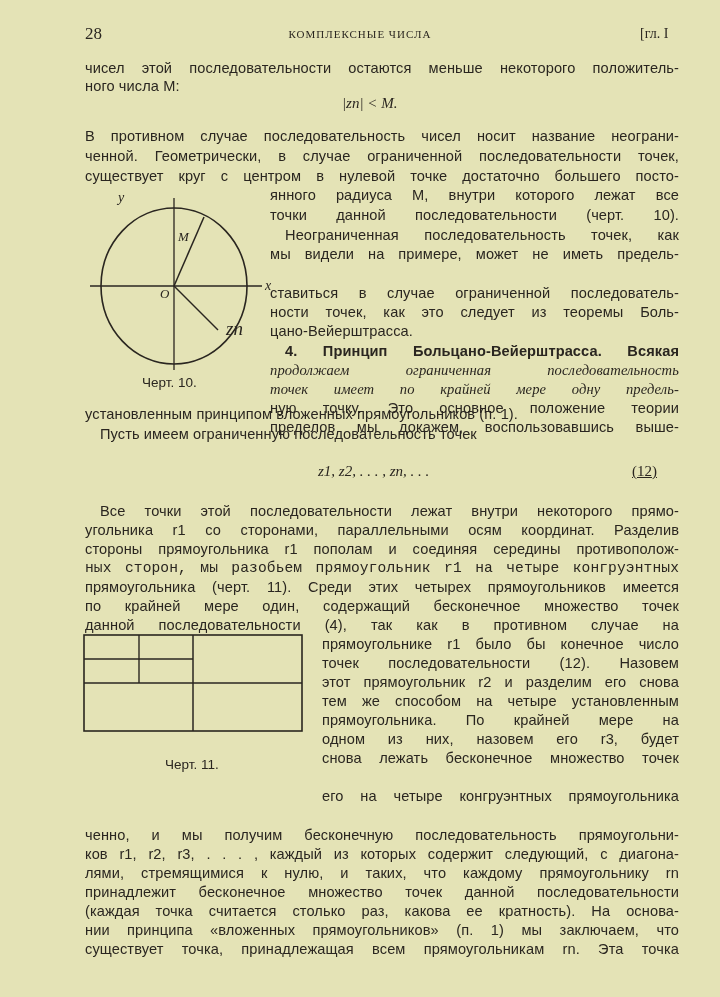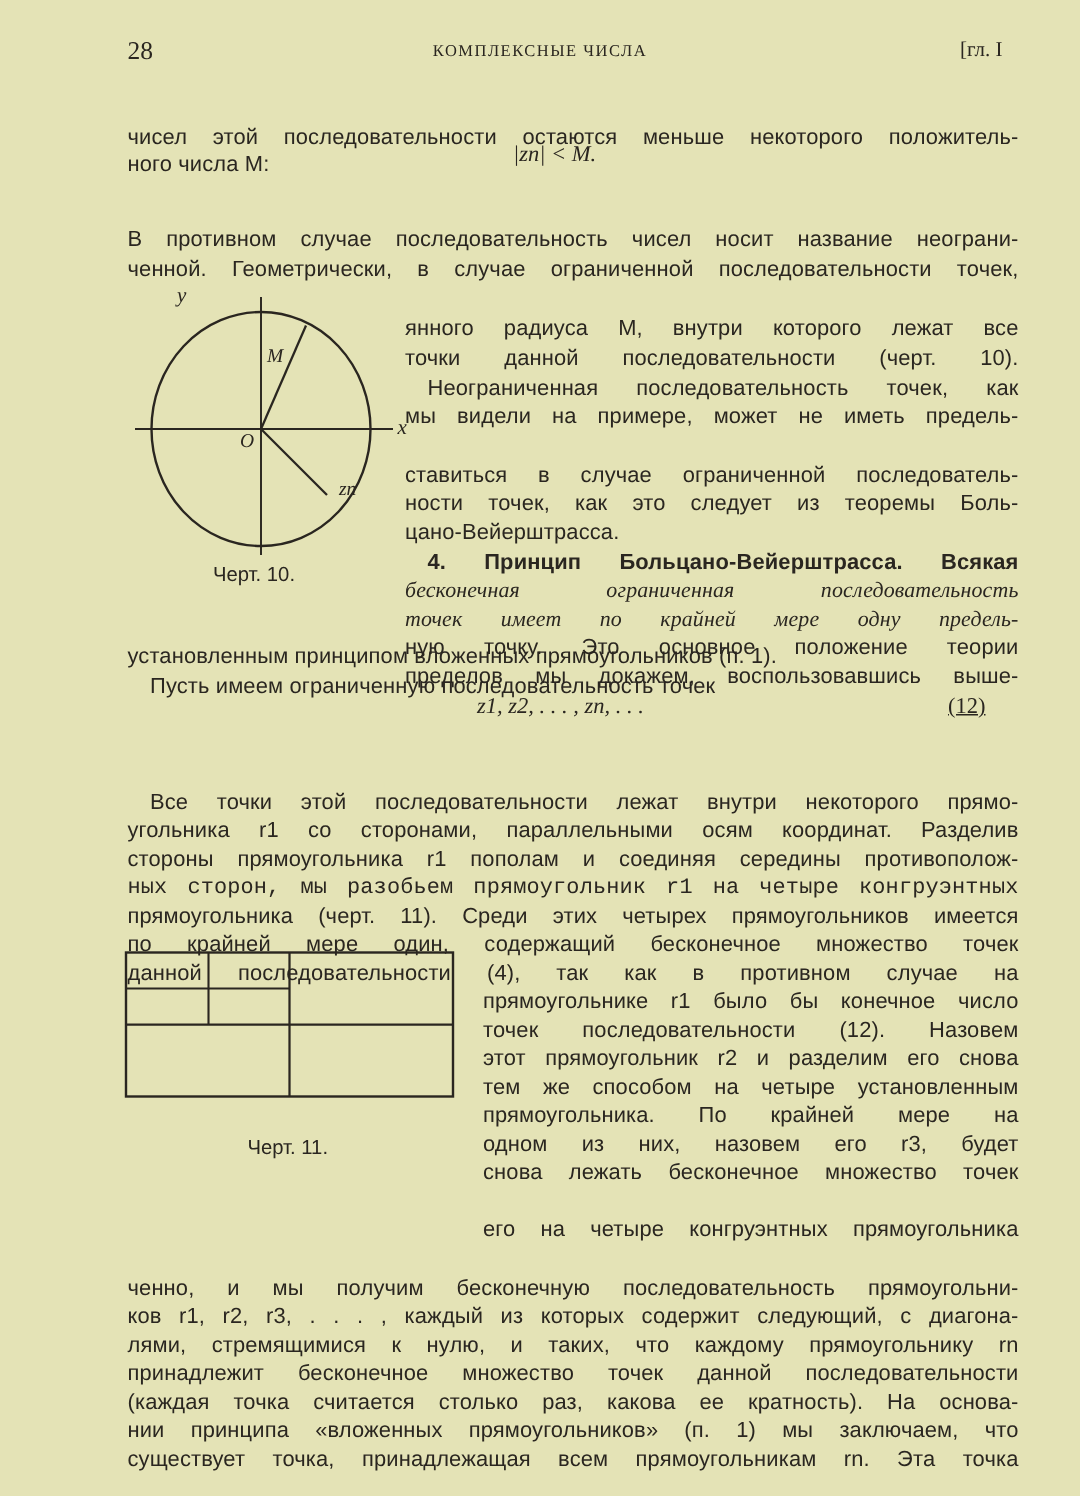--- a/index.html
+++ b/index.html
@@ -11,21 +11,20 @@
     position: relative;
   }
   .page { position: absolute; left: 0; top: 0; width: 720px; height: 997px; }
   .hdr-num { position: absolute; left: 85px; top: 24px; font-size: 17px; }
   .hdr-title { position: absolute; left: 0; width: 720px; text-align: center; top: 28px; font-size: 11px; letter-spacing: 1px; }
   .hdr-ch { position: absolute; left: 640px; top: 26px; font-size: 14px; }
   .line {
     position: absolute; font-size: 14.6px; white-space: nowrap;
     font-family: "Liberation Sans", "DejaVu Sans", sans-serif;
     letter-spacing: 0.1px;
-    margin-top: 24px;
   }
   .j { text-align: justify; text-align-last: justify; }
   .it { font-style: italic; font-family: "Liberation Serif", serif; }
   .b { font-weight: bold; }
   .formula { position: absolute; font-family: "Liberation Serif", serif; font-style: italic; font-size: 15px; }
   .eqnum { position: absolute; font-family: "Liberation Serif", serif; font-size: 15px; text-decoration: underline; }
   .caption { position: absolute; font-size: 13.5px; font-family: "Liberation Sans", sans-serif; }
   svg { position: absolute; }
 </style>
 </head>
@@ -36,29 +35,30 @@
   <span class="hdr-num">28</span>
   <span class="hdr-title">КОМПЛЕКСНЫЕ ЧИСЛА</span>
   <span class="hdr-ch">[гл. I</span>
 
   <div class="line j" style="left:85px;top:60px;width:594px;">чисел этой последовательности остаются меньше некоторого положитель-</div>
   <div class="line" style="left:85px;top:78px;">ного числа M:</div>
   <div class="formula" style="left:342px;top:95px;">|zn| &lt; M.</div>
 
   <div class="line j" style="left:85px;top:128px;width:594px;">В противном случае последовательность чисел носит название неограни-</div>
   <div class="line j" style="left:85px;top:148px;width:594px;">ченной. Геометрически, в случае ограниченной последовательности точек,</div>
+  <div class="line j" style="left:85px;top:168px;width:594px;">существует круг с центром в нулевой точке достаточно большего посто-</div>
   <div class="line j" style="left:270px;top:187px;width:409px;">янного радиуса M, внутри которого лежат все</div>
   <div class="line j" style="left:270px;top:207px;width:409px;">точки данной последовательности (черт. 10).</div>
   <div class="line j" style="left:285px;top:227px;width:394px;">Неограниченная последовательность точек, как</div>
   <div class="line j" style="left:270px;top:246px;width:409px;">мы видели на примере, может не иметь предель-</div>
   <div class="line j" style="left:270px;top:285px;width:409px;">ставиться в случае ограниченной последователь-</div>
   <div class="line j" style="left:270px;top:304px;width:409px;">ности точек, как это следует из теоремы Боль-</div>
   <div class="line" style="left:270px;top:323px;">цано-Вейерштрасса.</div>
   <div class="line j b" style="left:285px;top:343px;width:394px;">4. Принцип Больцано-Вейерштрасса. Всякая</div>
-  <div class="line j it" style="left:270px;top:362px;width:409px;">бесконечная ограниченная последовательность</div>
+  <div class="line j it" style="left:270px;top:362px;width:409px;">продолжаем ограниченная последовательность</div>
   <div class="line j it" style="left:270px;top:381px;width:409px;">точек имеет по крайней мере одну предель-</div>
   <div class="line j" style="left:270px;top:400px;width:409px;">ную точку. Это основное положение теории</div>
   <div class="line j" style="left:270px;top:419px;width:409px;">пределов мы докажем, воспользовавшись выше-</div>
   <div class="line" style="left:85px;top:406px;">установленным принципом вложенных прямоугольников (п. 1).</div>
   <div class="line" style="left:100px;top:426px;">Пусть имеем ограниченную последовательность точек</div>
 
   <div class="formula" style="left:318px;top:463px;">z1, z2, . . . , zn, . . .</div>
   <div class="eqnum" style="left:632px;top:463px;">(12)</div>
 
   <div class="line j" style="left:100px;top:503px;width:579px;">Все точки этой последовательности лежат внутри некоторого прямо-</div>
@@ -88,21 +88,21 @@
     <ellipse cx="84" cy="96" rx="73" ry="78" fill="none" stroke="#2a2620" stroke-width="1.6"></ellipse>
     <line x1="0" y1="96" x2="172" y2="96" stroke="#2a2620" stroke-width="1.3"></line>
     <line x1="84" y1="8" x2="84" y2="180" stroke="#2a2620" stroke-width="1.3"></line>
     <line x1="84" y1="96" x2="114" y2="27" stroke="#2a2620" stroke-width="1.5"></line>
     <line x1="84" y1="96" x2="128" y2="140" stroke="#2a2620" stroke-width="1.5"></line>
   </svg>
   <span class="formula" style="left:118px;top:190px;font-size:14px;">y</span>
   <span class="formula" style="left:265px;top:278px;font-size:14px;">x</span>
   <span class="formula" style="left:160px;top:286px;font-size:13px;">O</span>
   <span class="formula" style="left:178px;top:229px;font-size:13px;">M</span>
-  <span class="formula" style="left:226px;top:318px;font-size:13px;">zn</span>
+  <span class="formula" style="left:226px;top:318px;font-size:19px;">zn</span>
   <span class="caption" style="left:142px;top:375px;">Черт. 10.</span>
 
   <svg style="left:80px;top:630px;" width="230" height="110" viewBox="0 0 230 110">
     <rect x="4" y="5" width="218" height="96" fill="none" stroke="#2a2620" stroke-width="1.6"></rect>
     <line x1="113" y1="5" x2="113" y2="101" stroke="#2a2620" stroke-width="1.5"></line>
     <line x1="4" y1="53" x2="222" y2="53" stroke="#2a2620" stroke-width="1.5"></line>
     <line x1="59" y1="5" x2="59" y2="53" stroke="#2a2620" stroke-width="1.4"></line>
     <line x1="4" y1="29" x2="113" y2="29" stroke="#2a2620" stroke-width="1.4"></line>
   </svg>
   <span class="caption" style="left:165px;top:757px;">Черт. 11.</span>

